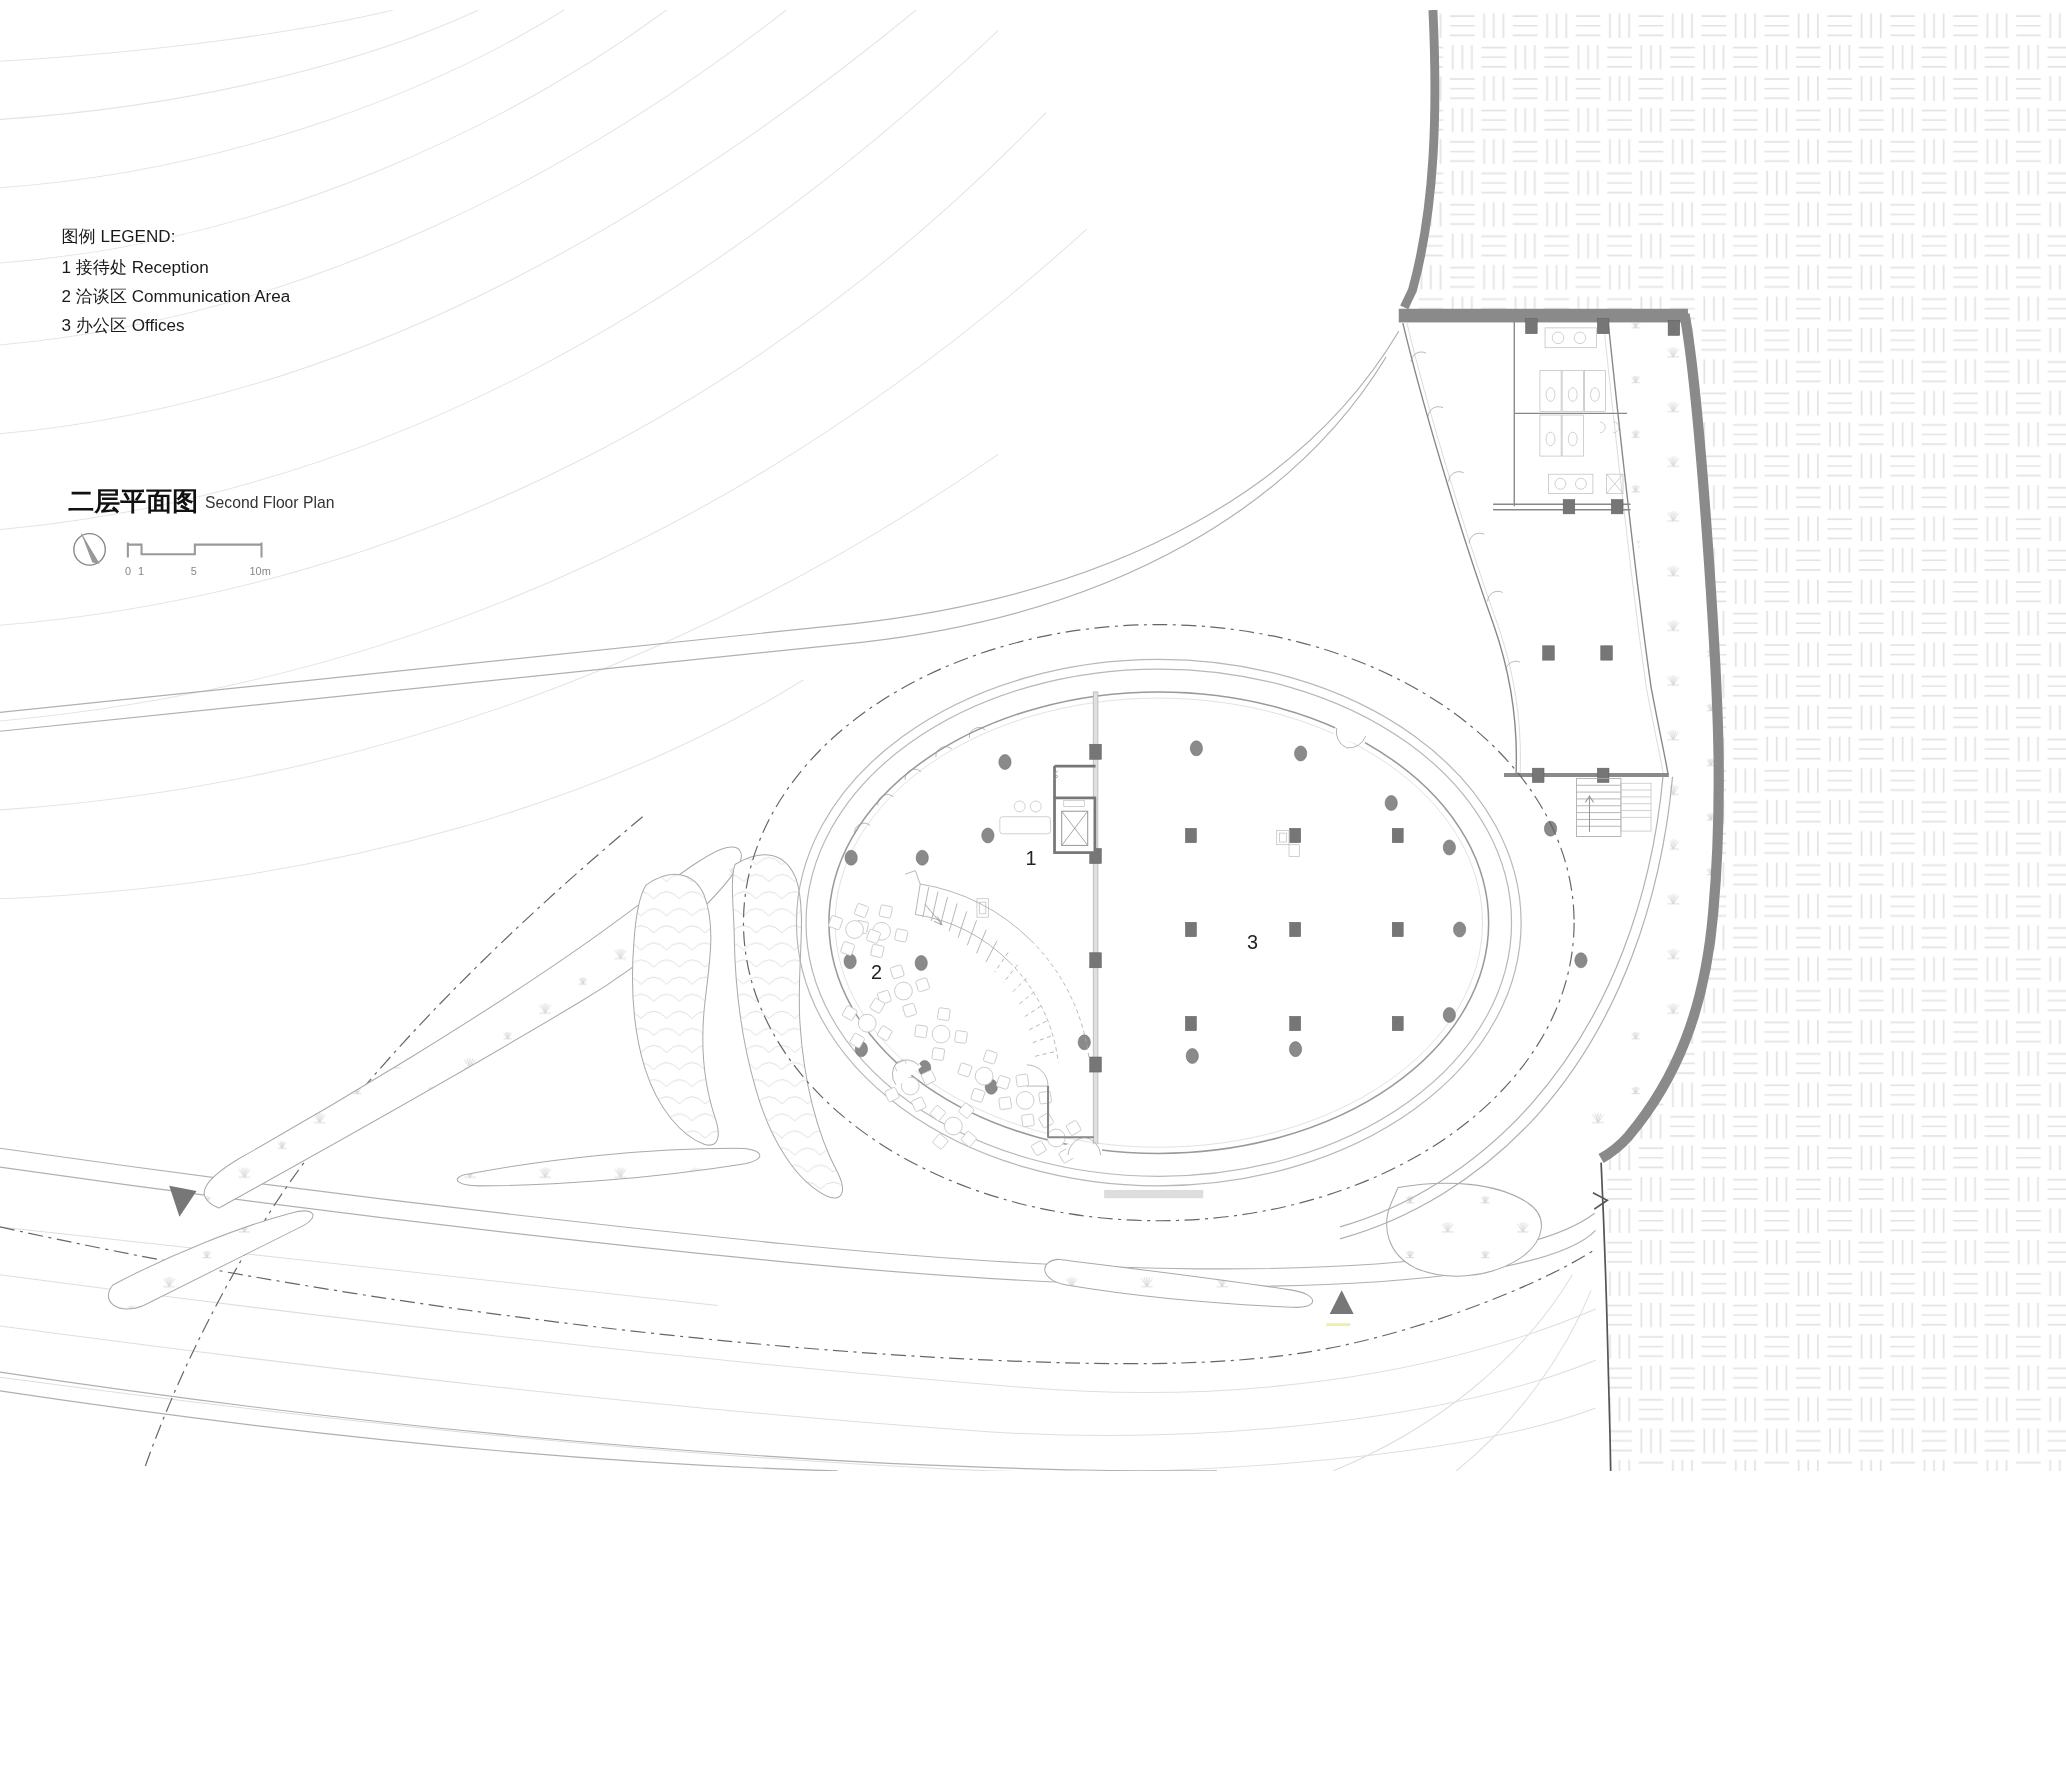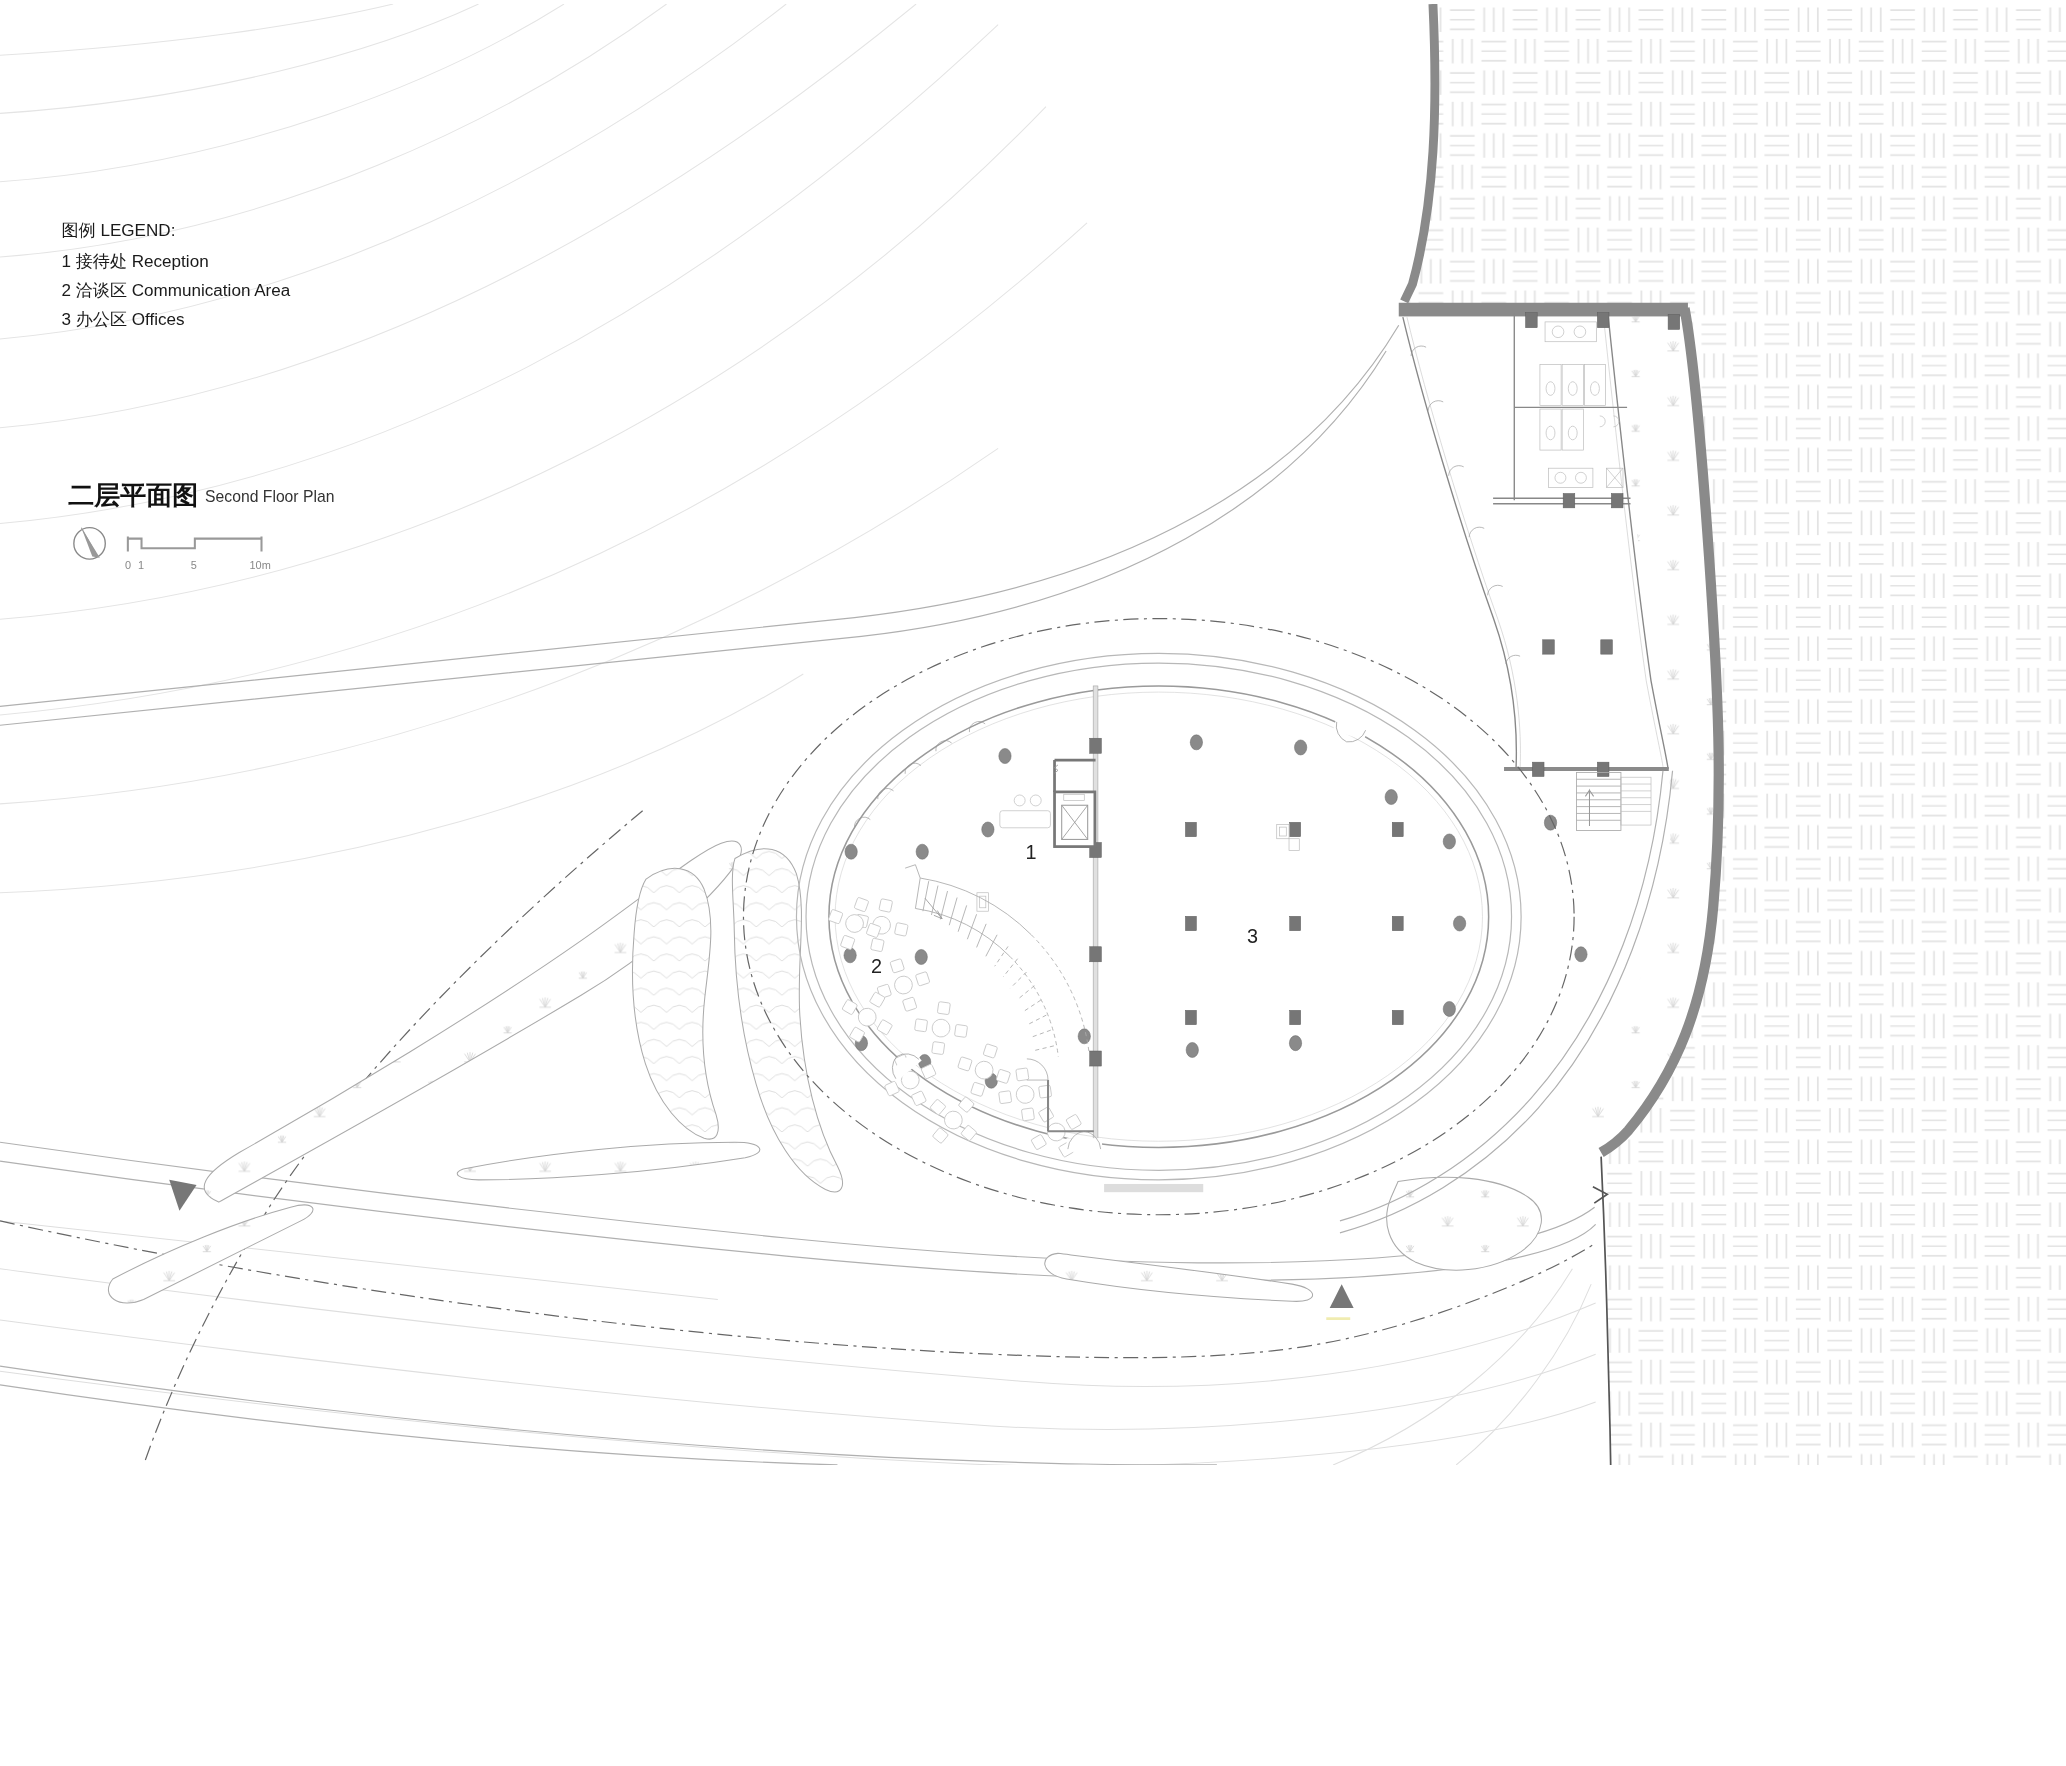--- a/index.html
+++ b/index.html
@@ -1,16 +1,16 @@
 <!DOCTYPE html>
 <html style="font-size:6.6px"><head>
 <meta charset="utf-8">
 <style>
   html,body{margin:0;padding:0;background:#ffffff;}
-  .page{width:100%;max-width:2498px;margin:4px auto;}
+  .page{width:100%;max-width:2498px;margin:10px auto;}
   svg{display:block;width:100%;height:auto;background:#ffffff;}
   .t-legend{font:400 50px "Liberation Sans","DejaVu Sans",sans-serif;fill:#1a1a1a;}
   .t-zh{font:700 76px "Liberation Sans","DejaVu Sans",sans-serif;fill:#111111;}
   .t-en{font:400 46px "Liberation Sans","DejaVu Sans",sans-serif;fill:#333333;}
   .t-tick{font:400 32px "Liberation Sans","DejaVu Sans",sans-serif;fill:#888888;}
   .t-area{font:400 58px "Liberation Sans","DejaVu Sans",sans-serif;fill:#222222;}
   .contour{stroke:#e4e4e4;stroke-width:3;fill:none;}
   .contour2{stroke:#dedede;stroke-width:3;fill:none;}
   .road{stroke:#b0b0b0;stroke-width:3.5;fill:none;}
   .ring{stroke:#b8b8b8;stroke-width:3.5;fill:none;}

